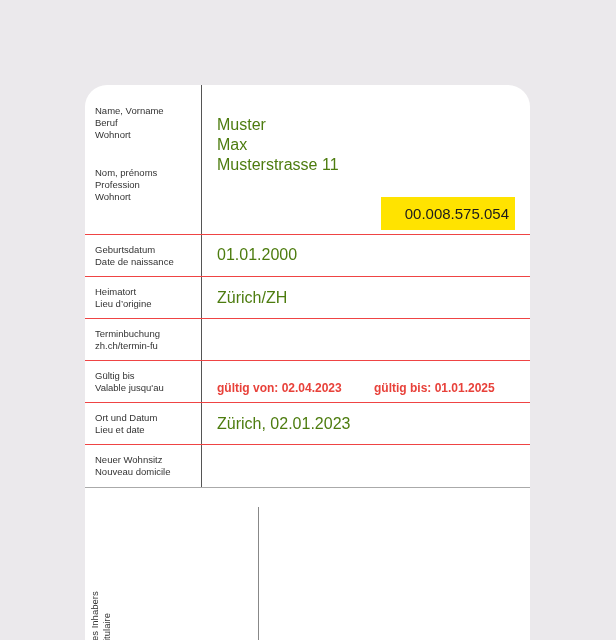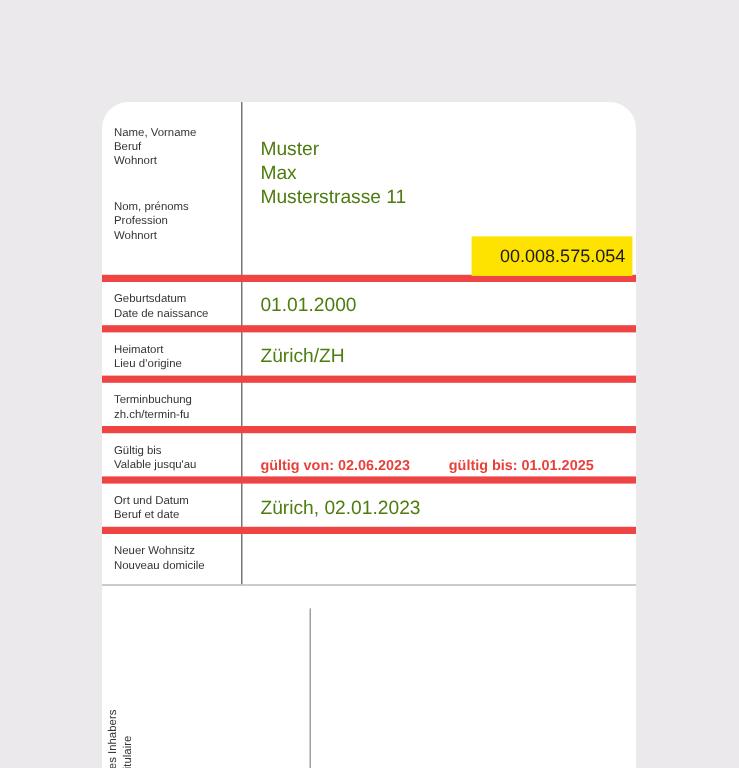--- a/index.html
+++ b/index.html
@@ -23,21 +23,21 @@
       height: 600px;
       background: #ffffff;
       border-top-left-radius: 22px;
       border-top-right-radius: 22px;
       overflow: hidden;
     }
     .row {
       position: absolute;
       left: 0;
       width: 445px;
-      border-bottom: 6px solid #ef4444;
+      border-bottom: 1px solid #ef4444;
       box-sizing: border-box;
     }
     .row .label {
       position: absolute;
       left: 10px;
       font-size: 9.5px;
       line-height: 12px;
       color: #333;
     }
     .row .value {
@@ -51,21 +51,21 @@
       position: absolute;
       left: 116px;
       top: 0;
       width: 1px;
       height: 402px;
       background: #555;
     }
     .label-block { display: block; }
     .highlight {
       position: absolute;
-      left: 308px;
+      left: 296px;
       top: 112px;
       width: 134px;
       height: 33px;
       background: #ffe300;
       font-size: 15px;
       line-height: 33px;
       text-align: right;
       padding-right: 6px;
       box-sizing: border-box;
       color: #1c1c1c;
@@ -153,28 +153,28 @@
       <span class="label-block">Terminbuchung</span>
       <span class="label-block">zh.ch/termin-fu</span>
     </div>
   </div>
 
   <div class="row" style="top:276px;height:42px;">
     <div class="label" style="top:9px;">
       <span class="label-block">Gültig bis</span>
       <span class="label-block">Valable jusqu'au</span>
     </div>
-    <div class="validity" style="left:132px;top:20px;">gültig von: 02.06.2023</div>
+    <div class="validity" style="left:132px;top:20px;">gültig von: 02.04.2023</div>
     <div class="validity" style="left:289px;top:20px;">gültig bis: 01.01.2025</div>
   </div>
 
   <div class="row" style="top:318px;height:42px;">
     <div class="label" style="top:9px;">
       <span class="label-block">Ort und Datum</span>
-      <span class="label-block">Beruf et date</span>
+      <span class="label-block">Lieu et date</span>
     </div>
     <div class="value" style="top:12px;">Zürich, 02.01.2023</div>
   </div>
 
   <div class="row" style="top:360px;height:42px;border-bottom:none;">
     <div class="label" style="top:9px;">
       <span class="label-block">Neuer Wohnsitz</span>
       <span class="label-block">Nouveau domicile</span>
     </div>
     <div class="value" style="top:12px;"></div>

